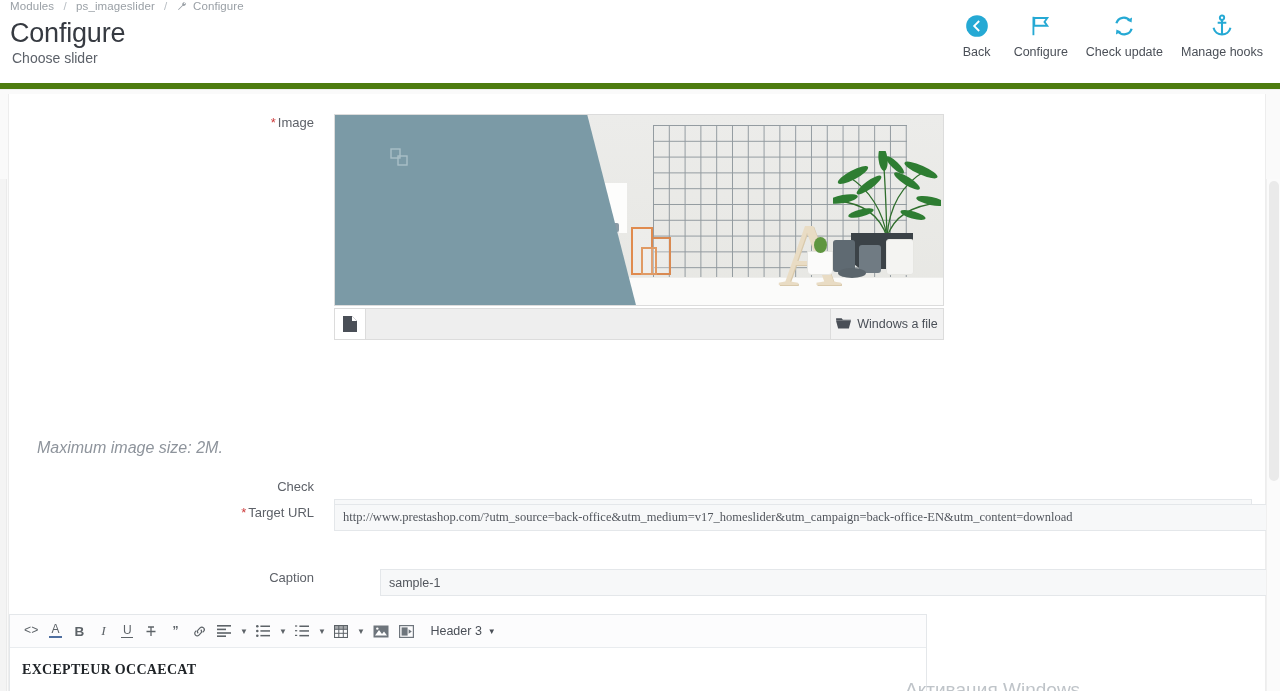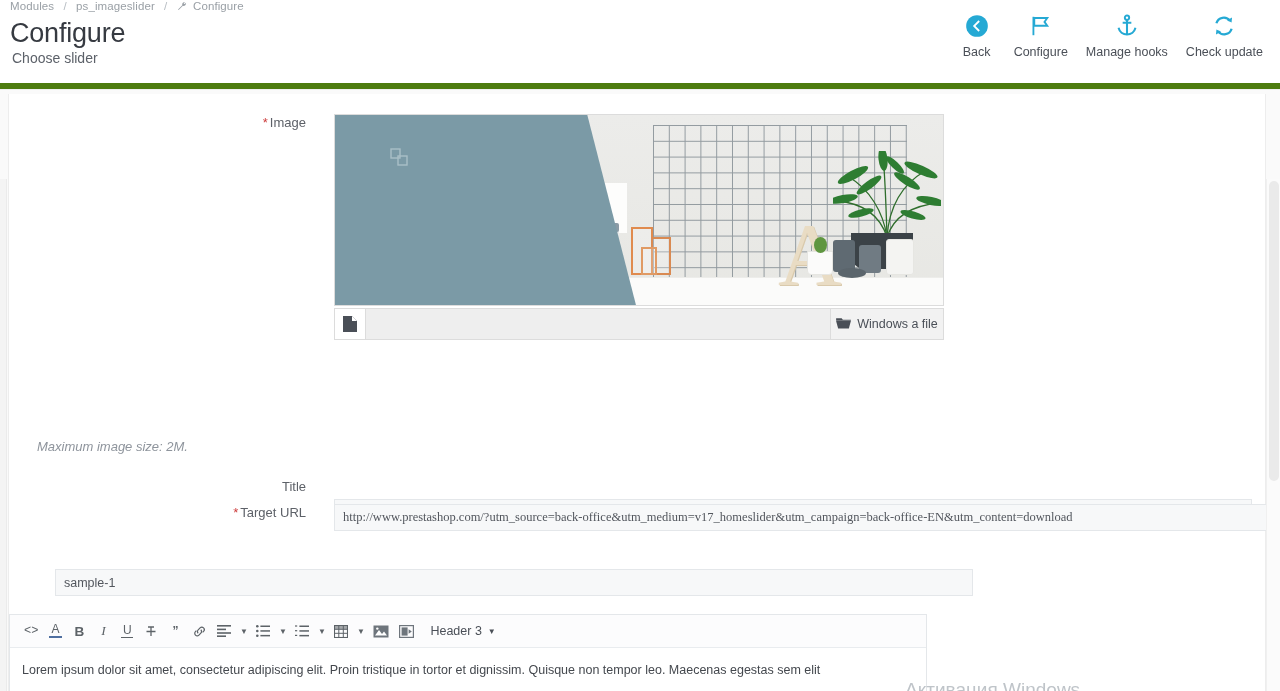--- a/index.html
+++ b/index.html
@@ -90,21 +90,21 @@
     background: #ffffff;
     border: 1px solid #ededed;
     border-top: none;
   }
 
   
   .form-row { position: absolute; display: flex; align-items: flex-start; }
   .lbl {
     width: 325px;
     text-align: right;
-    padding-right: 28px;
+    padding-right: 20px;
     font-size: 13px;
     color: #5d6168;
     line-height: 18px;
     white-space: nowrap;
   }
   .req { color: #cd3c3c; margin-right: 2px; }
 
   
   .img-field { left: 0; top: 20px; }
   .img-preview {
@@ -190,21 +190,21 @@
     display: flex; align-items: center; justify-content: center;
     gap: 6px;
     font-size: 12.5px;
     color: #4a4f57;
     cursor: pointer;
   }
 
   .hint {
     position: absolute;
     left: 28px; top: 345px;
-    font-size: 13px;
+    font-size: 16px;
     font-style: italic;
     color: #8e949c;
   }
 
   .text-input {
     height: 27px;
     background: #f7f8f9;
     border: 1px solid #e4e7ea;
     padding: 0 8px;
     font-size: 12.5px;
@@ -341,37 +341,37 @@
             <path fill="none" stroke="#25a9d4" stroke-width="1.7" d="M5 3.5v17"></path>
             <path fill="none" stroke="#25a9d4" stroke-width="1.7" d="M5.8 4.6h12l-2.6 3.6 2.6 3.6h-12z"></path>
           </svg>
       </span>
       <span class="tb-label">Configure</span>
     </div>
 
     <div class="tb-btn">
       <span class="tb-ico">
         <svg width="26" height="26" viewBox="0 0 24 24">
-          <circle cx="12" cy="4.3" r="2" fill="none" stroke="#25a9d4" stroke-width="1.8"></circle>
-          <path fill="none" stroke="#25a9d4" stroke-width="1.9" d="M12 6.4v13M8 9h8M4.2 13.6a8 8 0 0 0 15.6 0"></path>
-        </svg>
-      </span>
-      <span class="tb-label">Manage hooks</span>
-    </div>
-
-    <div class="tb-btn">
-      <span class="tb-ico">
-        <svg width="26" height="26" viewBox="0 0 24 24">
           <path fill="none" stroke="#25a9d4" stroke-width="2.1" d="M5 9.5A7 7 0 0 1 17.5 7.3"></path>
           <path fill="#25a9d4" d="M19.4 4.2l-.4 4.6-4.2-2z"></path>
           <path fill="none" stroke="#25a9d4" stroke-width="2.1" d="M19 14.5A7 7 0 0 1 6.5 16.7"></path>
           <path fill="#25a9d4" d="M4.6 19.8l.4-4.6 4.2 2z"></path>
         </svg>
       </span>
       <span class="tb-label">Check update</span>
+    </div>
+
+    <div class="tb-btn">
+      <span class="tb-ico">
+        <svg width="26" height="26" viewBox="0 0 24 24">
+          <circle cx="12" cy="4.3" r="2" fill="none" stroke="#25a9d4" stroke-width="1.8"></circle>
+          <path fill="none" stroke="#25a9d4" stroke-width="1.9" d="M12 6.4v13M8 9h8M4.2 13.6a8 8 0 0 0 15.6 0"></path>
+        </svg>
+      </span>
+      <span class="tb-label">Manage hooks</span>
     </div>
   </div>
 </div>
 
 <div class="content">
   <div class="left-rail"></div>
 
   <div class="card">
 
     <div class="form-row img-field">
@@ -448,32 +448,33 @@
             </span>
             <span>Windows a file</span>
           </div>
         </div>
       </div>
     </div>
 
     <div class="hint">Maximum image size: 2M.</div>
 
     <div class="form-row row-title">
-      <div class="lbl">Title</div>
+      <div class="lbl">Check</div>
       <input class="text-input" type="text" value="Sample 1" style="">
     </div>
 
     <div class="form-row row-url">
       <div class="lbl">
         <span class="req">*</span><span>Target URL</span>
       </div>
       <input class="text-input" type="text" value="http://www.prestashop.com/?utm_source=back-office&amp;utm_medium=v17_homeslider&amp;utm_campaign=back-office-EN&amp;utm_content=download" style="">
     </div>
 
     <div class="form-row row-caption">
+      <div class="lbl">Caption</div>
       <input class="text-input" type="text" value="sample-1" style="">
     </div>
 
     <div class="form-row row-desc">
       <div class="editor">
         <div class="ed-toolbar">
 
           <div class="ed-btn" style="font-family:'Liberation Mono',monospace;font-size:12px;">&lt;&gt;</div>
 
           <div class="ed-btn" style="flex-direction:column;gap:1px;">
@@ -568,20 +569,21 @@
             </svg>
           </div>
 
           <div class="ed-style">
             <span>Header 3</span>
             <span style="font-size:8px;">▼</span>
           </div>
         </div>
 
         <div class="ed-body">
+          <div class="ed-h3">EXCEPTEUR OCCAECAT</div>
           <div class="ed-p">Lorem ipsum dolor sit amet, consectetur adipiscing elit. Proin tristique in tortor et dignissim. Quisque non tempor leo. Maecenas egestas sem elit</div>
         </div>
       </div>
     </div>
 
   </div>
 
   <div class="watermark">
     <div class="wm-title">Активация Windows</div>
 

